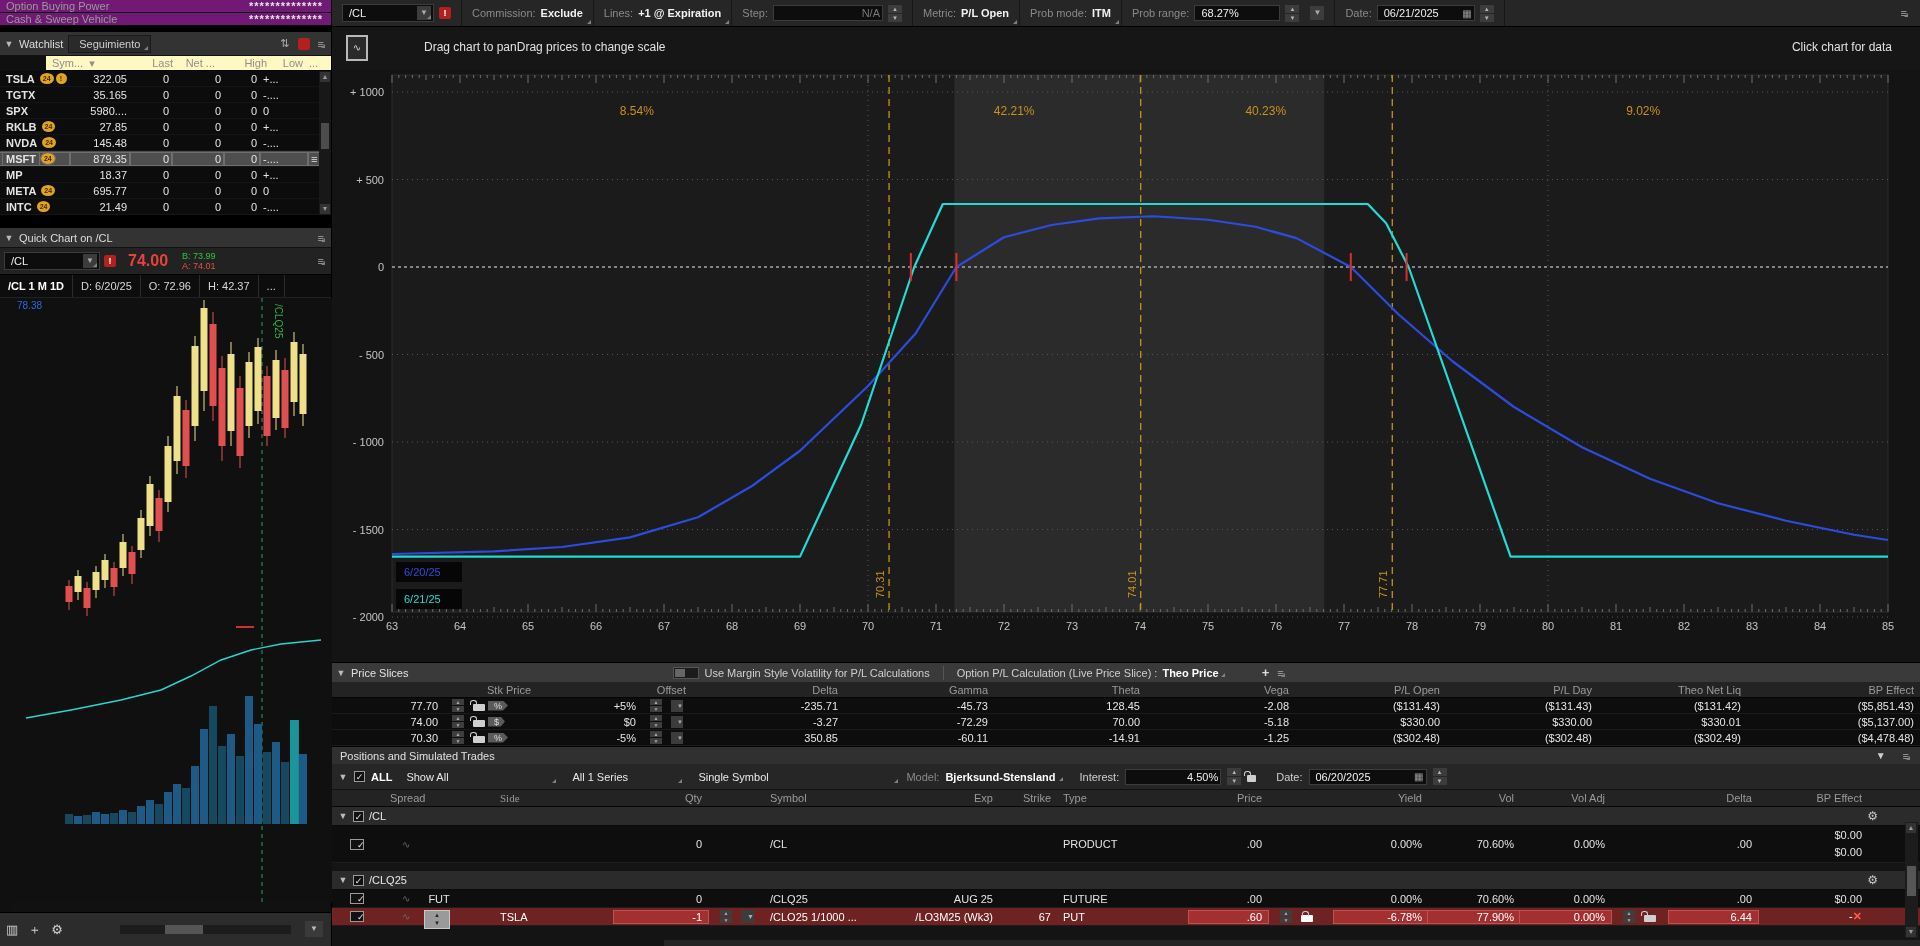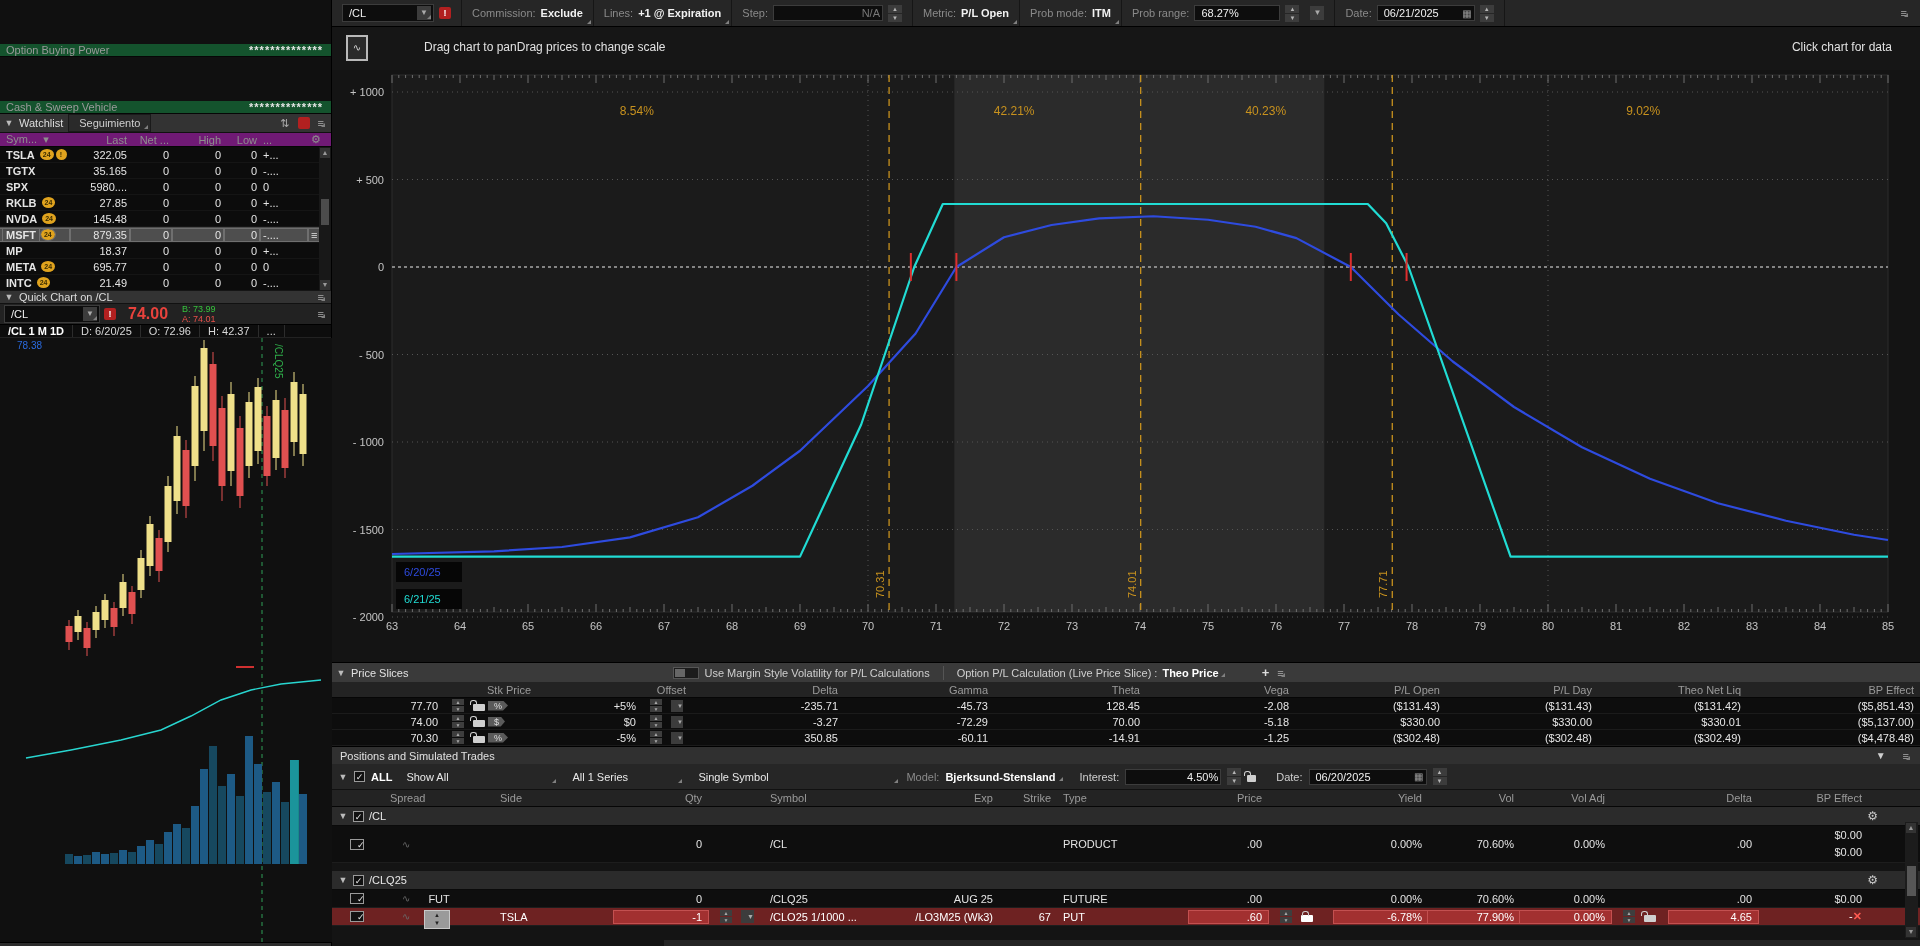--- a/index.html
+++ b/index.html
@@ -2,32 +2,32 @@
 <html><head>
 <meta charset="utf-8">
 <style>
   html,body{margin:0;padding:0;background:#000;}
   *{box-sizing:border-box;}
   #app{width:1920px;height:946px;display:flex;background:#000;color:#c8c8c8;
        font-family:"Liberation Sans",sans-serif;font-size:11px;overflow:hidden;}
   
   #left{width:332px;display:flex;flex-direction:column;background:#101010;border-right:1px solid #000;}
   .acct-row{height:13px;display:flex;justify-content:space-between;align-items:center;
-            padding:0 8px 0 6px;background:#14532d;border-bottom:1px solid #060606;color:#9a9a9a;margin-top:44px;}
+            padding:0 8px 0 6px;background:#701a75;border-bottom:1px solid #060606;color:#9a9a9a;}
   .acct-row .stars{color:#e6e6e6;font-weight:bold;letter-spacing:1px;}
   .lp-gap{height:6px;background:#000;}
   .sec-head{height:24px;display:flex;align-items:center;background:#333;border-bottom:1px solid #111;
             padding:0 4px;gap:5px;color:#ddd;}
   .chev{color:#bbb;font-size:9px;width:10px;text-align:center;}
   .tab{background:#2a2a2a;border:1px solid #1a1a1a;padding:2px 10px;color:#cfcfcf;position:relative;}
   .mini-ico{color:#aaa;font-size:11px;padding:0 3px;position:relative;}
   .red-badge{width:12px;height:12px;background:#b22020;border-radius:2px;color:#fff;font-size:9px;
              font-weight:bold;text-align:center;line-height:12px;}
   .wl-cols,.wl-row{display:grid;grid-template-columns:70px 60px 42px 52px 36px 48px 22px;align-items:center;}
-  .wl-cols{height:15px;background:#701a75;color:#8f8f8f;border-bottom:1px solid #060606;}
+  .wl-cols{height:15px;background:#fef9c3;color:#8f8f8f;border-bottom:1px solid #060606;margin-left:46px;}
   .wl-cols span,.wl-row span{padding:0 3px;white-space:nowrap;overflow:hidden;}
   .num{text-align:right;}
   #wl-rows{position:relative;background:#0c0c0c;}
   .wl-row{height:16px;border-bottom:1px solid #151515;color:#e4e4e4;}
   .wl-row.sel{background:#4e4e4e;}
   .wl-row.sel span{outline:1px solid #6f6f6f;}
   .sym-cell{display:flex;align-items:center;gap:2px;font-weight:bold;}
   .badge24{min-width:11px;height:11px;border-radius:50%;background:#e0a31e;color:#3a2c00;font-size:7px;
            font-weight:bold;text-align:center;line-height:11px;padding:0 1px;}
   .wl-scroll{position:absolute;right:0;top:0;bottom:0;width:12px;background:#181818;}
@@ -1112,21 +1112,21 @@
           <span>06/20/2025</span>
           <span class="cal-ico" style="margin-left:auto">▦</span>
         </span>
         <span class="spin">
             <span>▲</span>
             <span>▼</span>
           </span>
       </div>
       <div id="pos-cols" class="pos-grid">
           <span style="grid-column: 2;">Spread</span>
-          <span style="grid-column: 3;">Side</span>
+          <span style="grid-column: 3; font-family: Liberation Serif, serif;">Side</span>
           <span class="num" style="grid-column: 4;">Qty</span>
           <span style="grid-column: 6;">Symbol</span>
           <span class="num" style="grid-column: 7;">Exp</span>
           <span class="num" style="grid-column: 8;">Strike</span>
           <span style="grid-column: 9;">Type</span>
           <span class="num" style="grid-column: 10;">Price</span>
           <span class="num" style="grid-column: 12;">Yield</span>
           <span class="num" style="grid-column: 13;">Vol</span>
           <span class="num" style="grid-column: 14;">Vol Adj</span>
           <span class="num" style="grid-column: 16;">Delta</span>
@@ -1237,21 +1237,21 @@
             <span class="num cellbox">-6.78%</span>
             <span class="num cellbox">77.90%</span>
             <span class="num cellbox">0.00%</span>
             <span class="ctl-grp">
               <span class="mini-spin">
                 <i>▲</i>
                 <i>▼</i>
               </span>
               <span class="lock open"></span>
             </span>
-            <span class="num cellbox">4.65</span>
+            <span class="num cellbox">6.44</span>
             <span class="num">-<span class="red-x" style="padding: 0px;">✕</span></span>
             <span></span>
             <span class="float-spin">
               <span>▲</span>
               <span>▼</span>
             </span>
           </div>
         </div>
     </section>
     <div id="pos-scroll">

